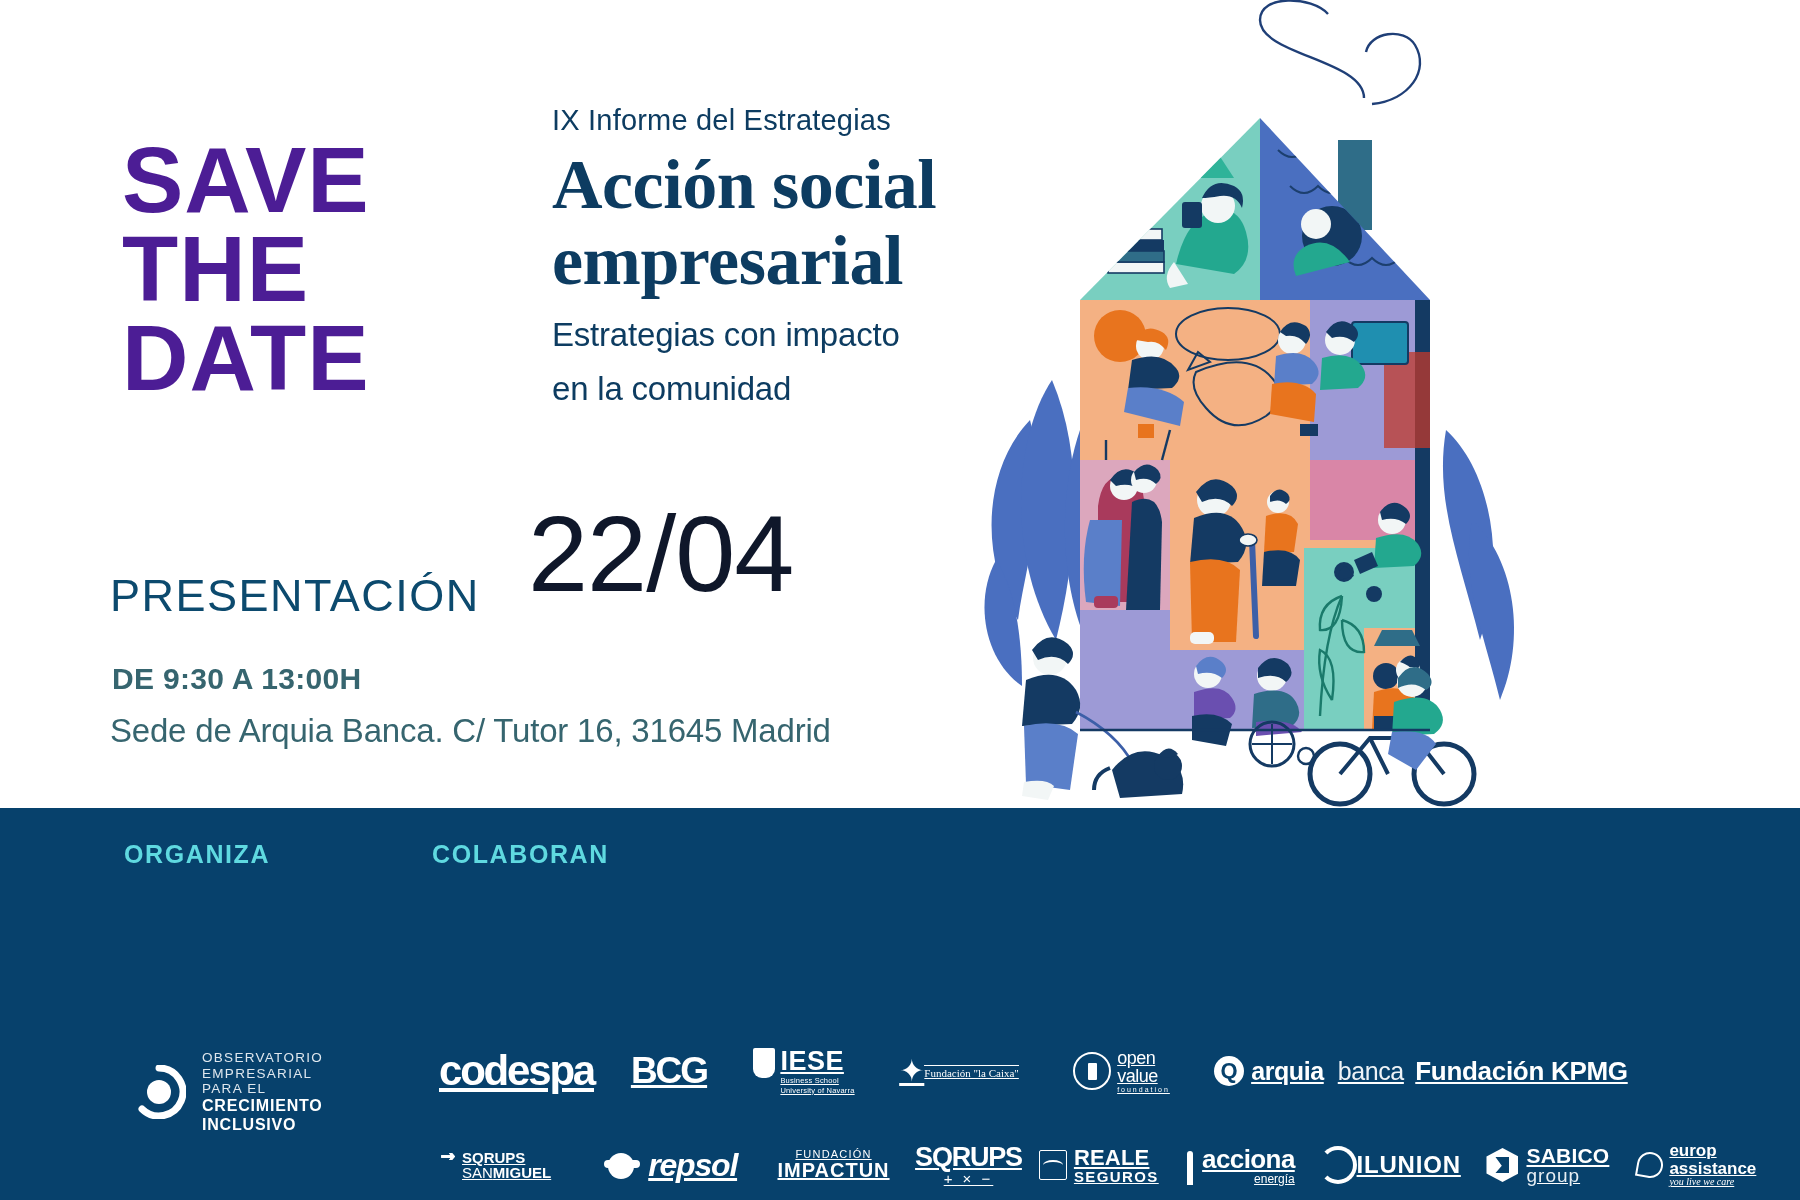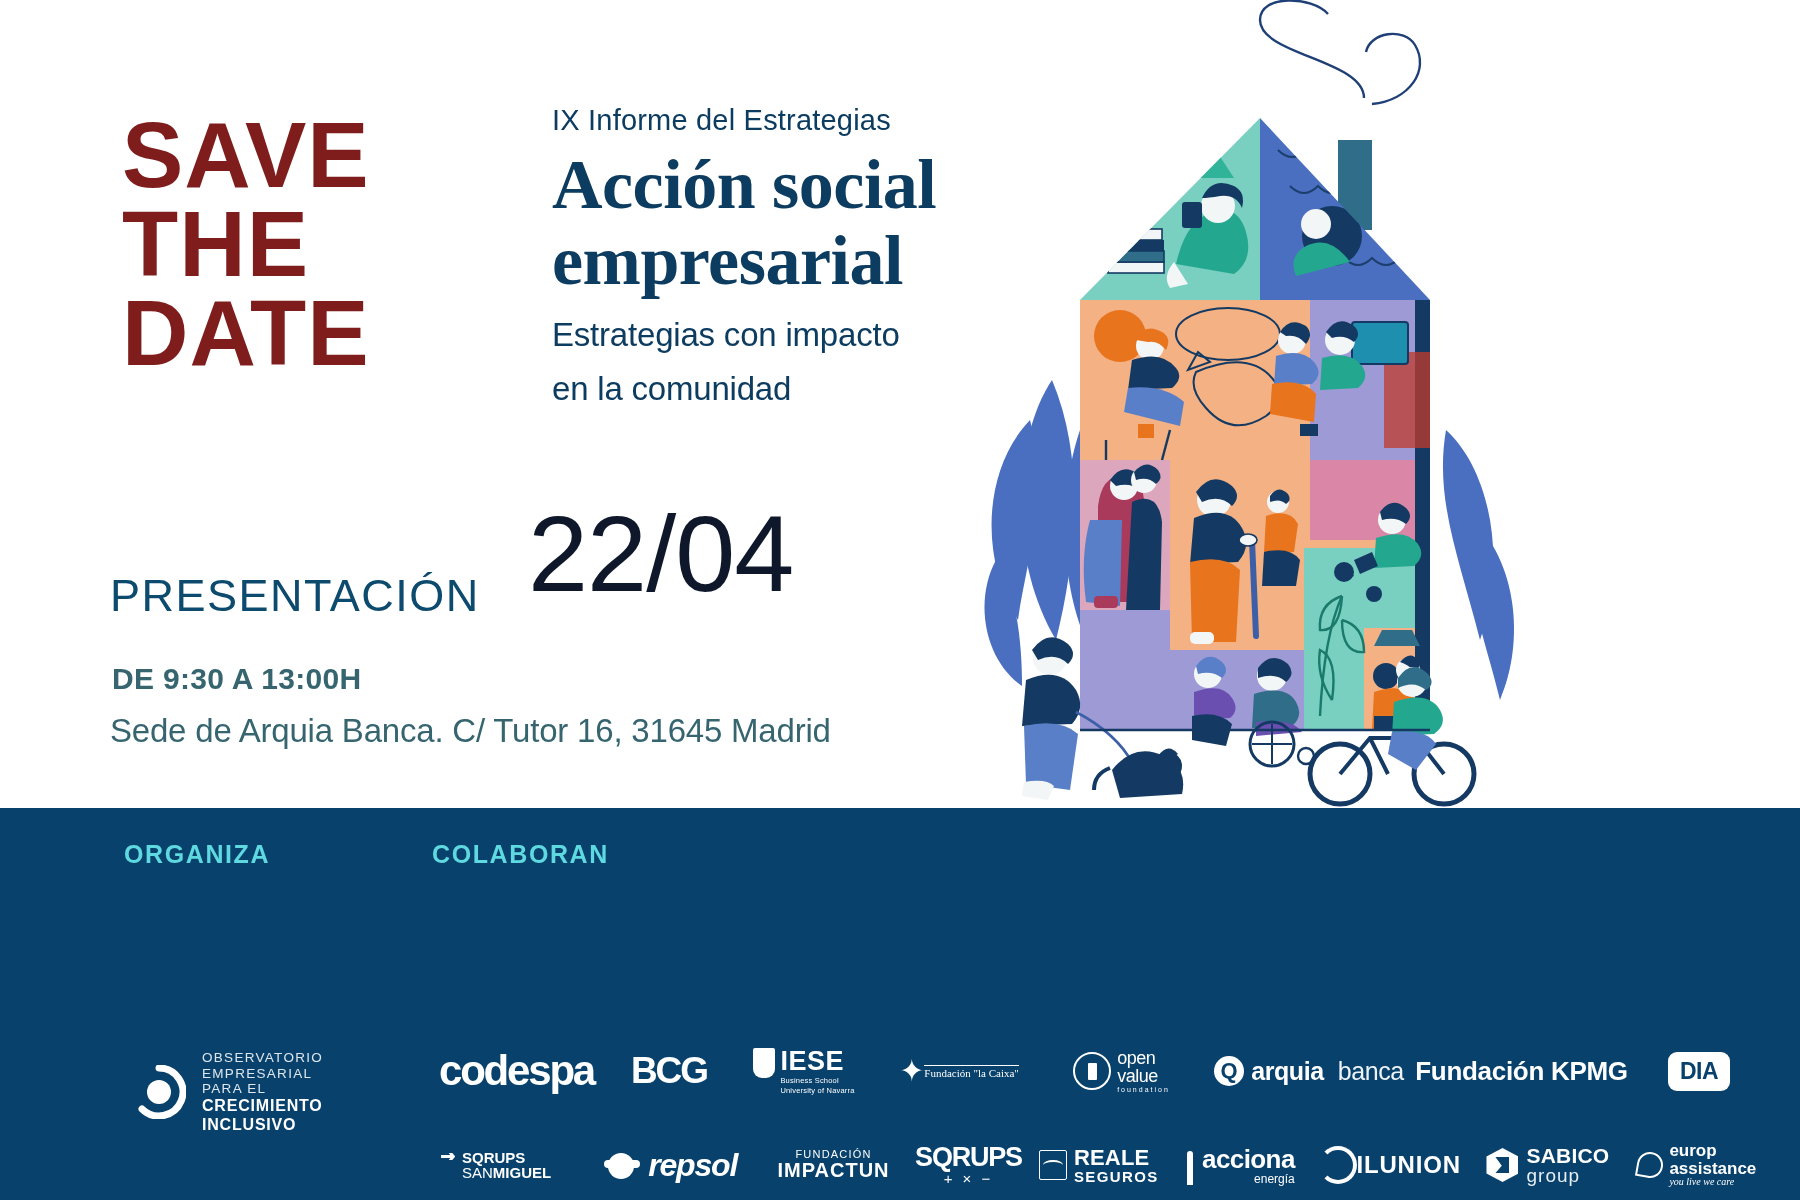--- a/index.html
+++ b/index.html
@@ -15,23 +15,23 @@
     width: 1800px;
     height: 1200px;
     background: #ffffff;
     overflow: hidden;
   }
 
   
   .save-the-date {
     position: absolute;
     left: 122px;
-    top: 111px;
+    top: 136px;
     width: 400px;
-    color: #7f1d1d;
+    color: #4c1d95;
     font-weight: bold;
     font-size: 92px;
     line-height: 0.97;
     letter-spacing: 1px;
   }
   .std-line { display: block; white-space: nowrap; }
 
   
   .title-block {
     position: absolute;
@@ -152,20 +152,21 @@
     letter-spacing: 0.8px;
     color: #ffffff;
   }
 
   
   .logo-row {
     position: absolute;
     display: flex;
     align-items: flex-end;
     color: #ffffff;
+    text-decoration: underline;
   }
   .logo-row.r1 { left: 424px; top: 1040px; width: 1345px; height: 62px; }
   .logo-row.r2 { left: 424px; top: 1135px; width: 1345px; height: 60px; }
   .logo-cell {
     display: flex;
     align-items: center;
     justify-content: center;
     height: 100%;
   }
 
@@ -556,23 +557,20 @@
     <div class="logo-cell" style="width:210px">
       <span class="lt arquia">
         <span class="arquia-q">Q</span>
         <span class="n1">arquia</span>
         <span class="n2">banca</span>
       </span>
     </div>
     <div class="logo-cell" style="width:215px">
       <span class="lt lt-kpmg">Fundación KPMG</span>
     </div>
-    <div class="logo-cell" style="width:140px">
-      <span class="dia-badge">DIA</span>
-    </div>
   </div>
 
   <div class="logo-row r2">
     <div class="logo-cell" style="width:170px">
       <span class="lt mahou">
         <span class="mahou-m">⃗⃗⃗</span>
         <span class="mahou-t">
           <span class="a">SQRUPS</span>
           <span class="b"><span>SAN</span><b>MIGUEL</b></span>
         </span>

